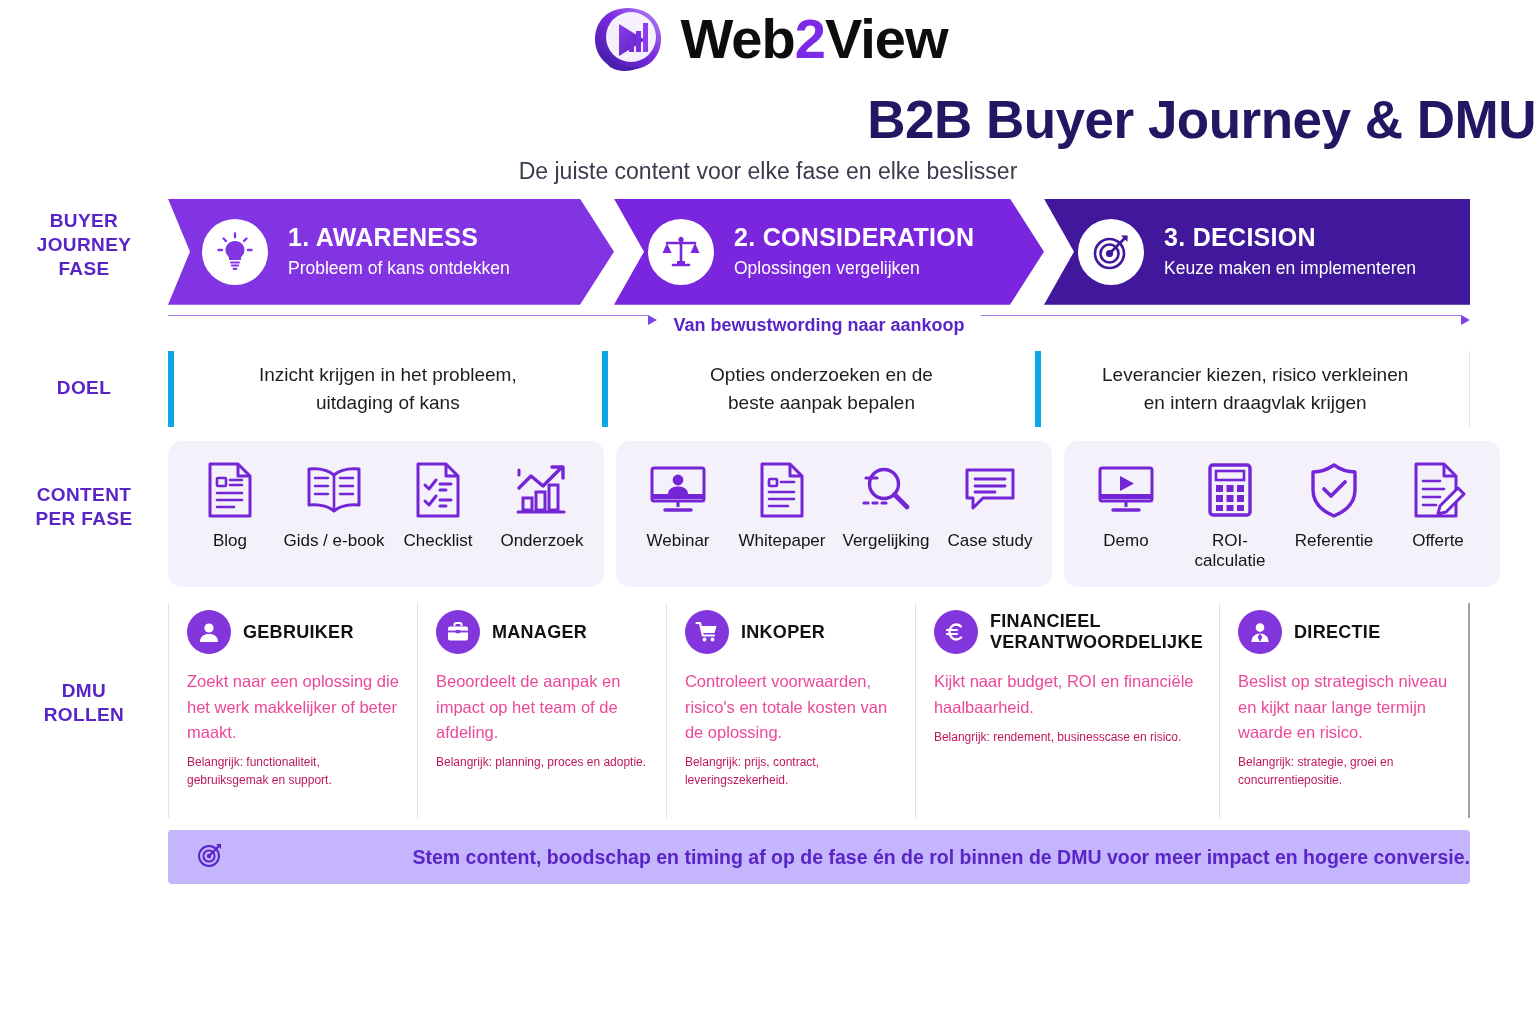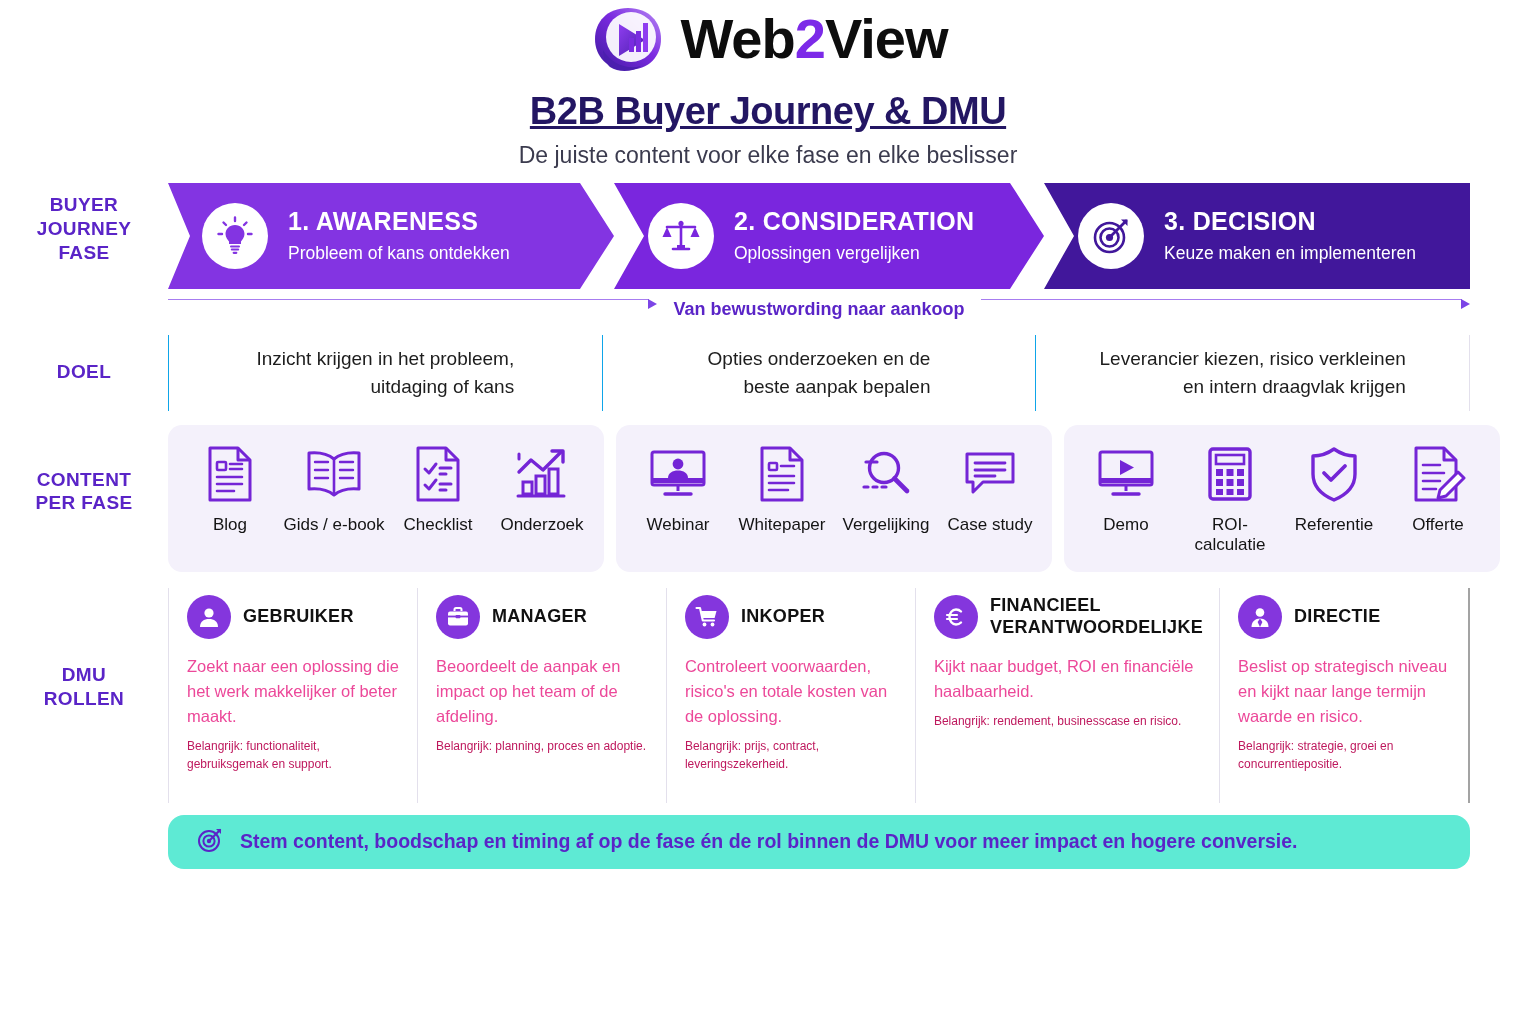--- a/index.html
+++ b/index.html
@@ -12,22 +12,22 @@
   }
   .page{position:relative;width:1536px;height:1024px;}
 
   
   .logo-row{display:flex;align-items:center;justify-content:center;gap:14px;height:78px;}
   .logo-mark{width:78px;height:78px;position:relative;flex:0 0 auto;}
   .logo-text{font-size:56px;font-weight:bold;letter-spacing:-1px;line-height:1;color:#0d0d0d;white-space:nowrap;}
   .logo-text .two{color:#7c2ae8;}
 
   .main-title{
-    text-align:center;font-size:38px;font-weight:bold;color:#231663;
-    letter-spacing:-0.5px;margin-top:14px;line-height:1.05;text-decoration:underline;
+    text-align:right;font-size:53px;font-weight:bold;color:#231663;
+    letter-spacing:-0.5px;margin-top:14px;line-height:1.05;
   }
   .subtitle{
     text-align:center;font-size:23px;color:#3b3b4e;margin-top:10px;font-weight:400;
   }
 
   
   .row{display:flex;align-items:stretch;}
   .rowlabel{
     width:168px;flex:0 0 168px;
     color:#5a24c7;font-weight:bold;font-size:19px;letter-spacing:0.4px;
@@ -59,22 +59,22 @@
 
   
   .progress{position:relative;height:34px;display:flex;align-items:flex-start;margin-top:10px;}
   .pline{flex:1 1 auto;height:1.6px;background:#a77cf0;}
   .ptxt{color:#5a24c7;font-size:18px;font-weight:600;padding:0 16px;white-space:nowrap;}
   .parrow{width:0;height:0;border-left:9px solid #7c45e6;border-top:5.5px solid transparent;border-bottom:5.5px solid transparent;margin-left:-1px;}
 
   
   .goalrow{display:flex;margin-top:2px;height:76px;}
   .goalcell{
-    flex:1 1 0;display:flex;align-items:center;justify-content:center;text-align:right;
-    font-size:19px;color:#1d1d1d;line-height:1.45;border-left:1px solid #0ea5e9;padding:0 12px;box-sizing:border-box;
+    flex:1 1 0;display:flex;align-items:center;justify-content:center;text-align:center;
+    font-size:19px;color:#1d1d1d;line-height:1.45;border-left:6px solid #0ea5e9;padding:0 12px;box-sizing:border-box;
   }
   .goalcell:last-child{border-right:1px solid #e3e0ec;}
 
   
   .contentrow{display:flex;margin-top:14px;gap:12px;}
   .ccard{
     background:#f4f1fb;border-radius:14px;padding:18px 10px 16px;box-sizing:border-box;
     display:flex;justify-content:space-around;align-items:flex-start;
   }
   .ccard.c1{flex:0 0 428px;}
@@ -94,22 +94,22 @@
   .dmu-ico{
     width:44px;height:44px;border-radius:50%;background:#8436dd;flex:0 0 auto;
     display:flex;align-items:center;justify-content:center;
   }
   .dmu-name{font-size:18px;font-weight:bold;color:#111111;letter-spacing:0.3px;line-height:1.2;}
   .dmu-desc{font-size:16.5px;color:#ec4899;line-height:1.52;margin-top:14px;}
   .dmu-key{font-size:12px;color:#be185d;line-height:1.52;margin-top:8px;}
 
   
   .footer{
-    margin:12px 0 0 168px;margin-right:66px;background:#5eead4;border-radius:16px;height:54px;
-    display:flex;align-items:center;padding-left:28px;box-sizing:border-box;gap:16px;
+    margin:12px 0 0 168px;margin-right:66px;background:#c4b5fd;border-radius:4px;height:54px;
+    display:flex;align-items:center;padding-left:28px;box-sizing:border-box;gap:16px;justify-content:space-between;
   }
   .footer-txt{color:#5a24c7;font-size:19.5px;font-weight:600;}
   .pad-r{padding-right:66px;box-sizing:border-box;}
 </style>
 </head>
 <body>
 
 <div class="page">
 
   <div class="logo-row">

